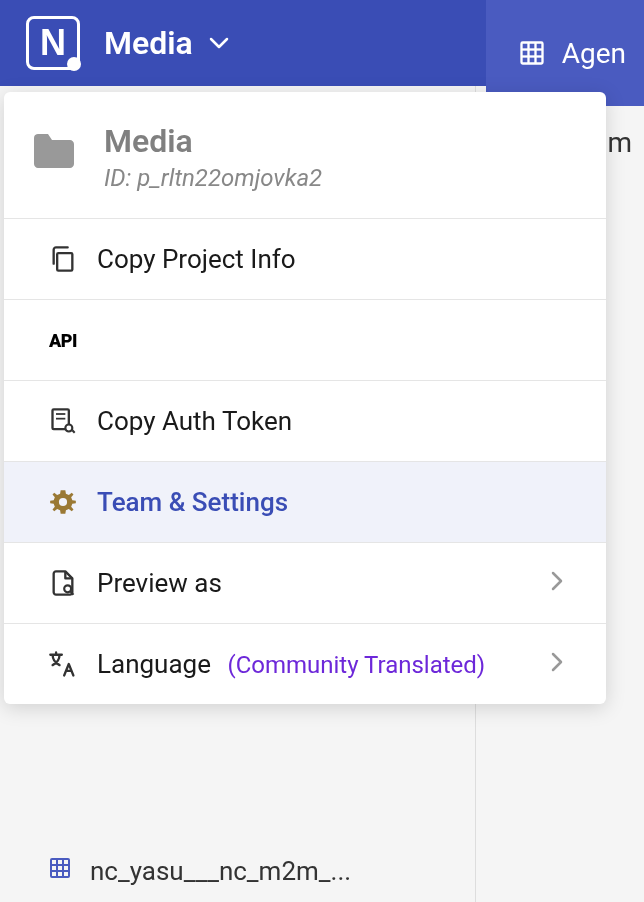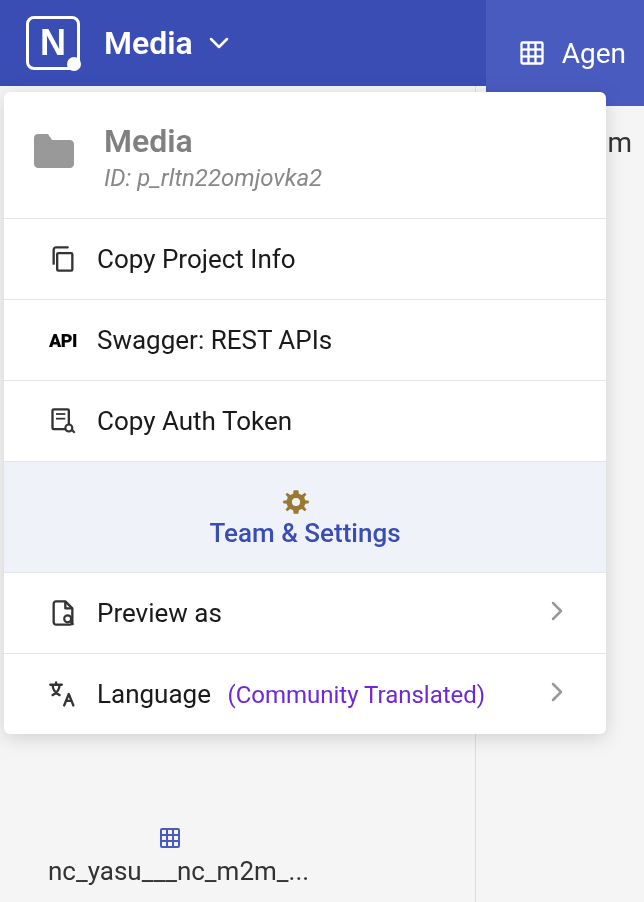--- a/index.html
+++ b/index.html
@@ -121,21 +121,20 @@
       align-items: center;
       padding: 24px 43px;
       border-bottom: 1px solid #e5e5e5;
       cursor: pointer;
     }
     .menu-item:last-child {
       border-bottom: none;
     }
     .menu-item.active {
       background: #f0f2fa;
-      flex-direction: column;
     }
     .menu-item.active .menu-label {
       color: #3a4db5;
       font-weight: 500;
     }
     .menu-icon {
       width: 32px;
       height: 32px;
       margin-right: 18px;
       display: flex;
@@ -176,21 +175,20 @@
       color: #333;
     }
     .bottom-item {
       position: absolute;
       bottom: 16px;
       left: 48px;
       display: flex;
       align-items: center;
       font-size: 26px;
       color: #333;
-      flex-direction: column;
     }
     .bottom-grid-icon {
       margin-right: 18px;
       color: #4a5bc0;
     }
     .right-divider {
       position: absolute;
       right: 168px;
       top: 86px;
       bottom: 0;
@@ -250,21 +248,20 @@
         <path d="M4 16 L4 4 C4 3 5 2 6 2 L16 2" stroke="#333" stroke-width="2" stroke-linecap="round"></path>
       </svg>
     </span>
     <span class="menu-label">Copy Project Info</span>
   </div>
 
   <div class="menu-item">
     <span class="menu-icon">
       <span class="api-text">API</span>
     </span>
-    <span class="menu-label">Swagger: REST APIs</span>
   </div>
 
   <div class="menu-item">
     <span class="menu-icon">
       <svg width="28" height="28" viewBox="0 0 24 24" fill="none">
         <rect x="3" y="2" width="14" height="17" rx="1" stroke="#333" stroke-width="2"></rect>
         <line x1="6" y1="6" x2="14" y2="6" stroke="#333" stroke-width="1.5"></line>
         <line x1="6" y1="10" x2="14" y2="10" stroke="#333" stroke-width="1.5"></line>
         <circle cx="17" cy="18" r="3" stroke="#333" stroke-width="1.8" fill="white"></circle>
         <path d="M20 20 L22 22" stroke="#333" stroke-width="1.8"></path>

